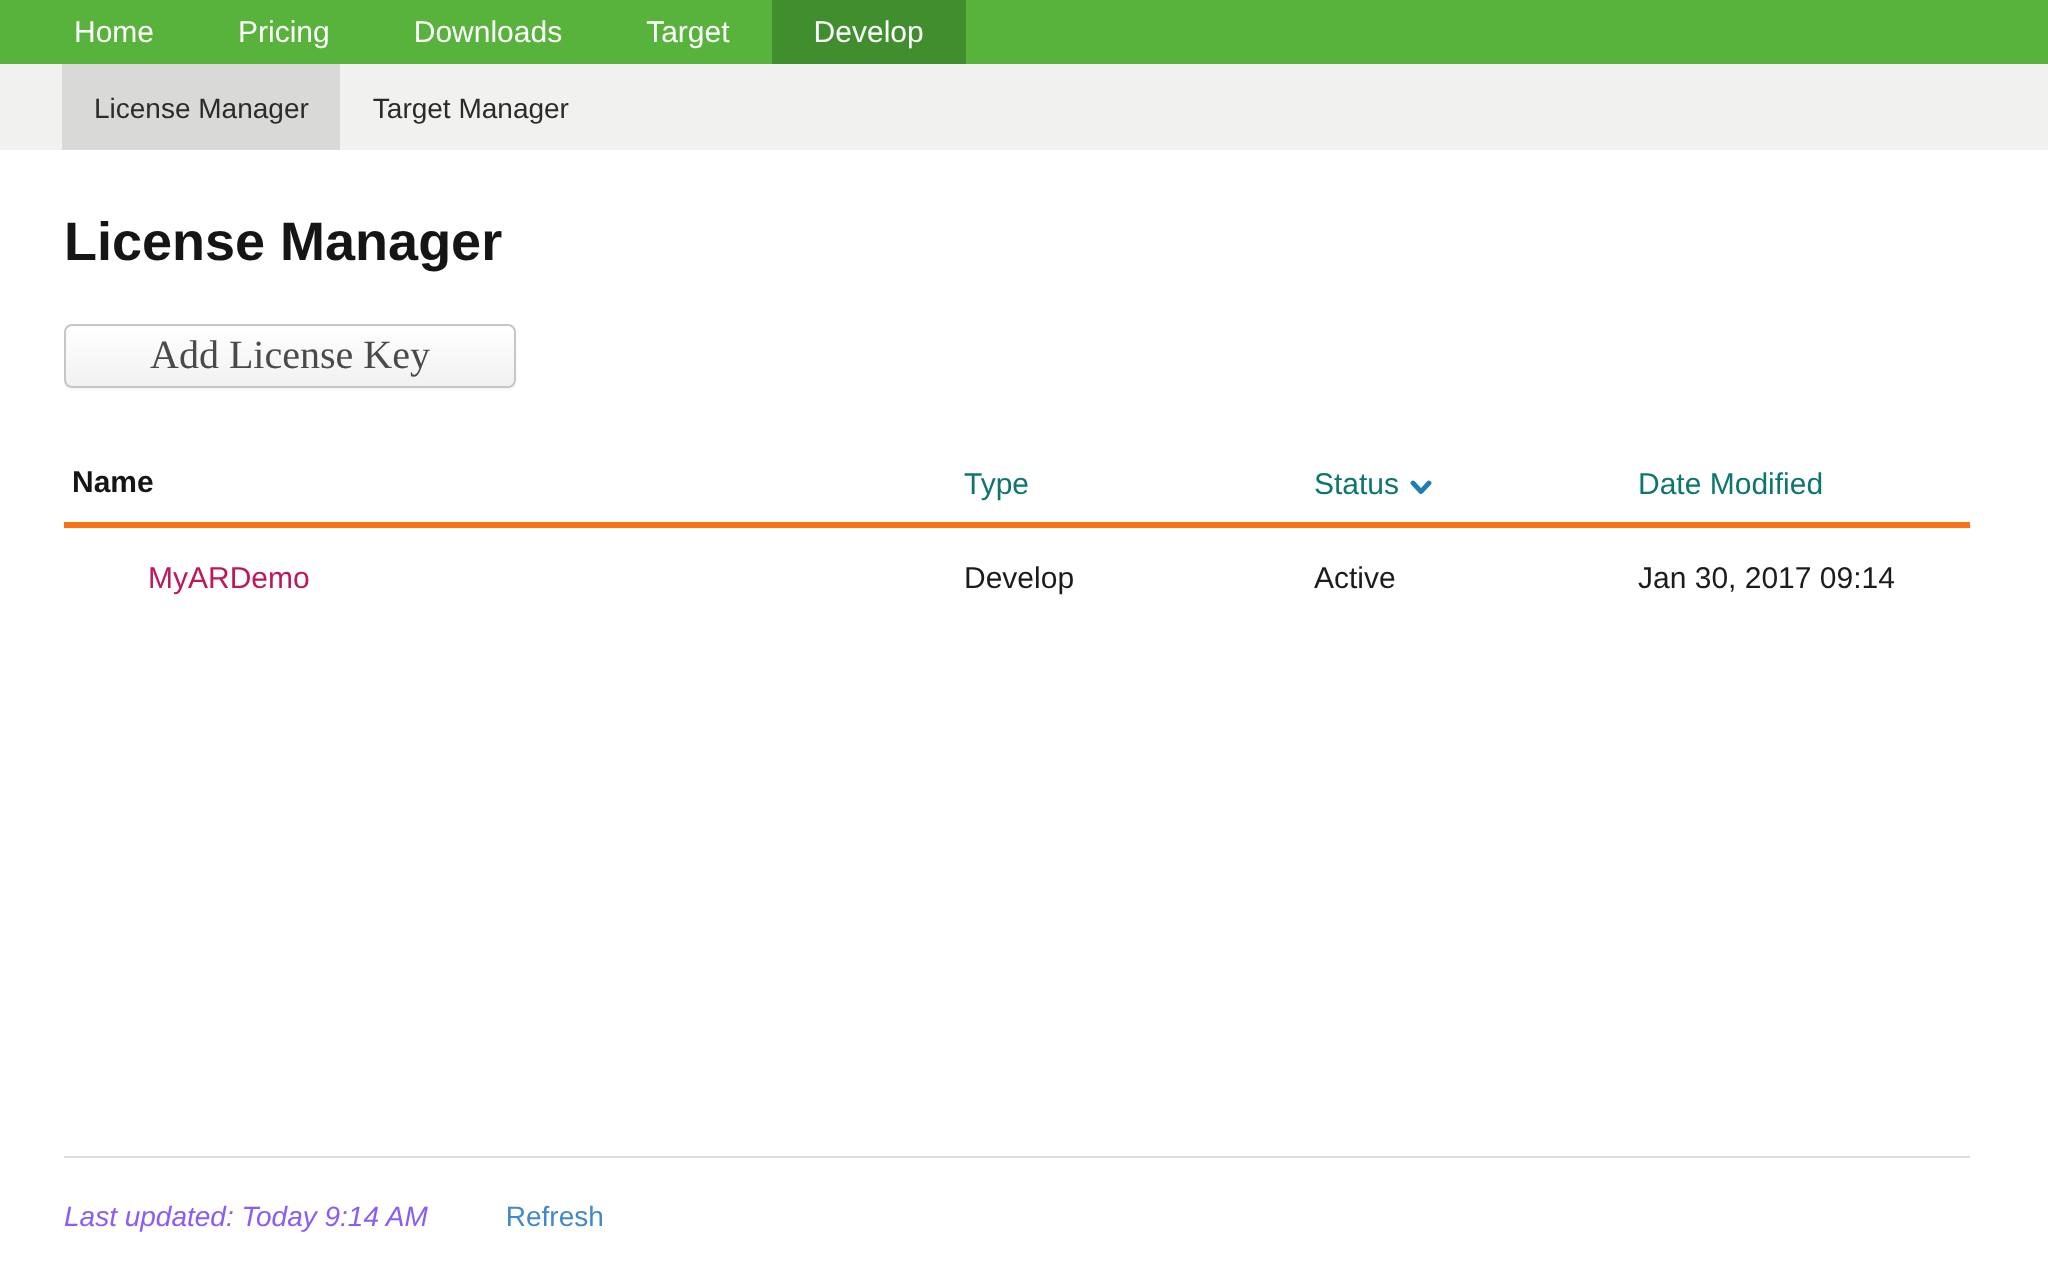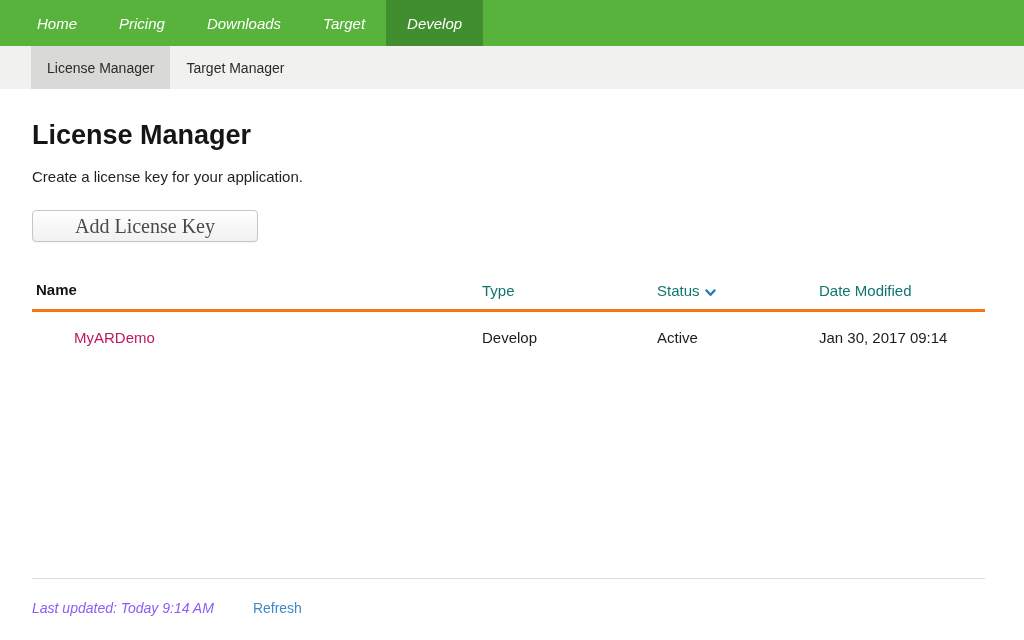--- a/index.html
+++ b/index.html
@@ -7,26 +7,25 @@
   body {
     font-family: "Liberation Sans", "DejaVu Sans", sans-serif;
     width: 1024px; height: 640px;
     overflow: hidden;
     color: #1f1f1f;
   }
   .page { position: relative; width: 1024px; height: 640px; background: #fff; }
 
   
   .topnav {
-    height: 46px;
+    height: 32px;
     background: #58B33C;
     display: flex;
     align-items: stretch;
     padding-left: 16px;
-    font-style: italic;
   }
   .topnav .nav-item {
     display: flex; align-items: center;
     padding: 0 21px;
     color: #ffffff;
     font-size: 15px;
     cursor: pointer;
     white-space: nowrap;
   }
   .topnav .nav-item.active { background: #418E2E; }
@@ -137,21 +136,20 @@
   </div>
 
   <div class="subnav">
     <div class="subnav-item active">License Manager</div>
     <div class="subnav-item">Target Manager</div>
   </div>
 
   <div class="content">
 
     <h1 class="page-title">License Manager</h1>
-    <div class="page-subtitle">Create a license key for your application.</div>
 
     <button class="add-btn">Add License Key</button>
 
     <div class="license-table">
       <div class="tbl-header">
         <div class="hdr hdr-name">Name</div>
         <div class="hdr hdr-link">
           <span>Type</span>
         </div>
         <div class="hdr hdr-link">

